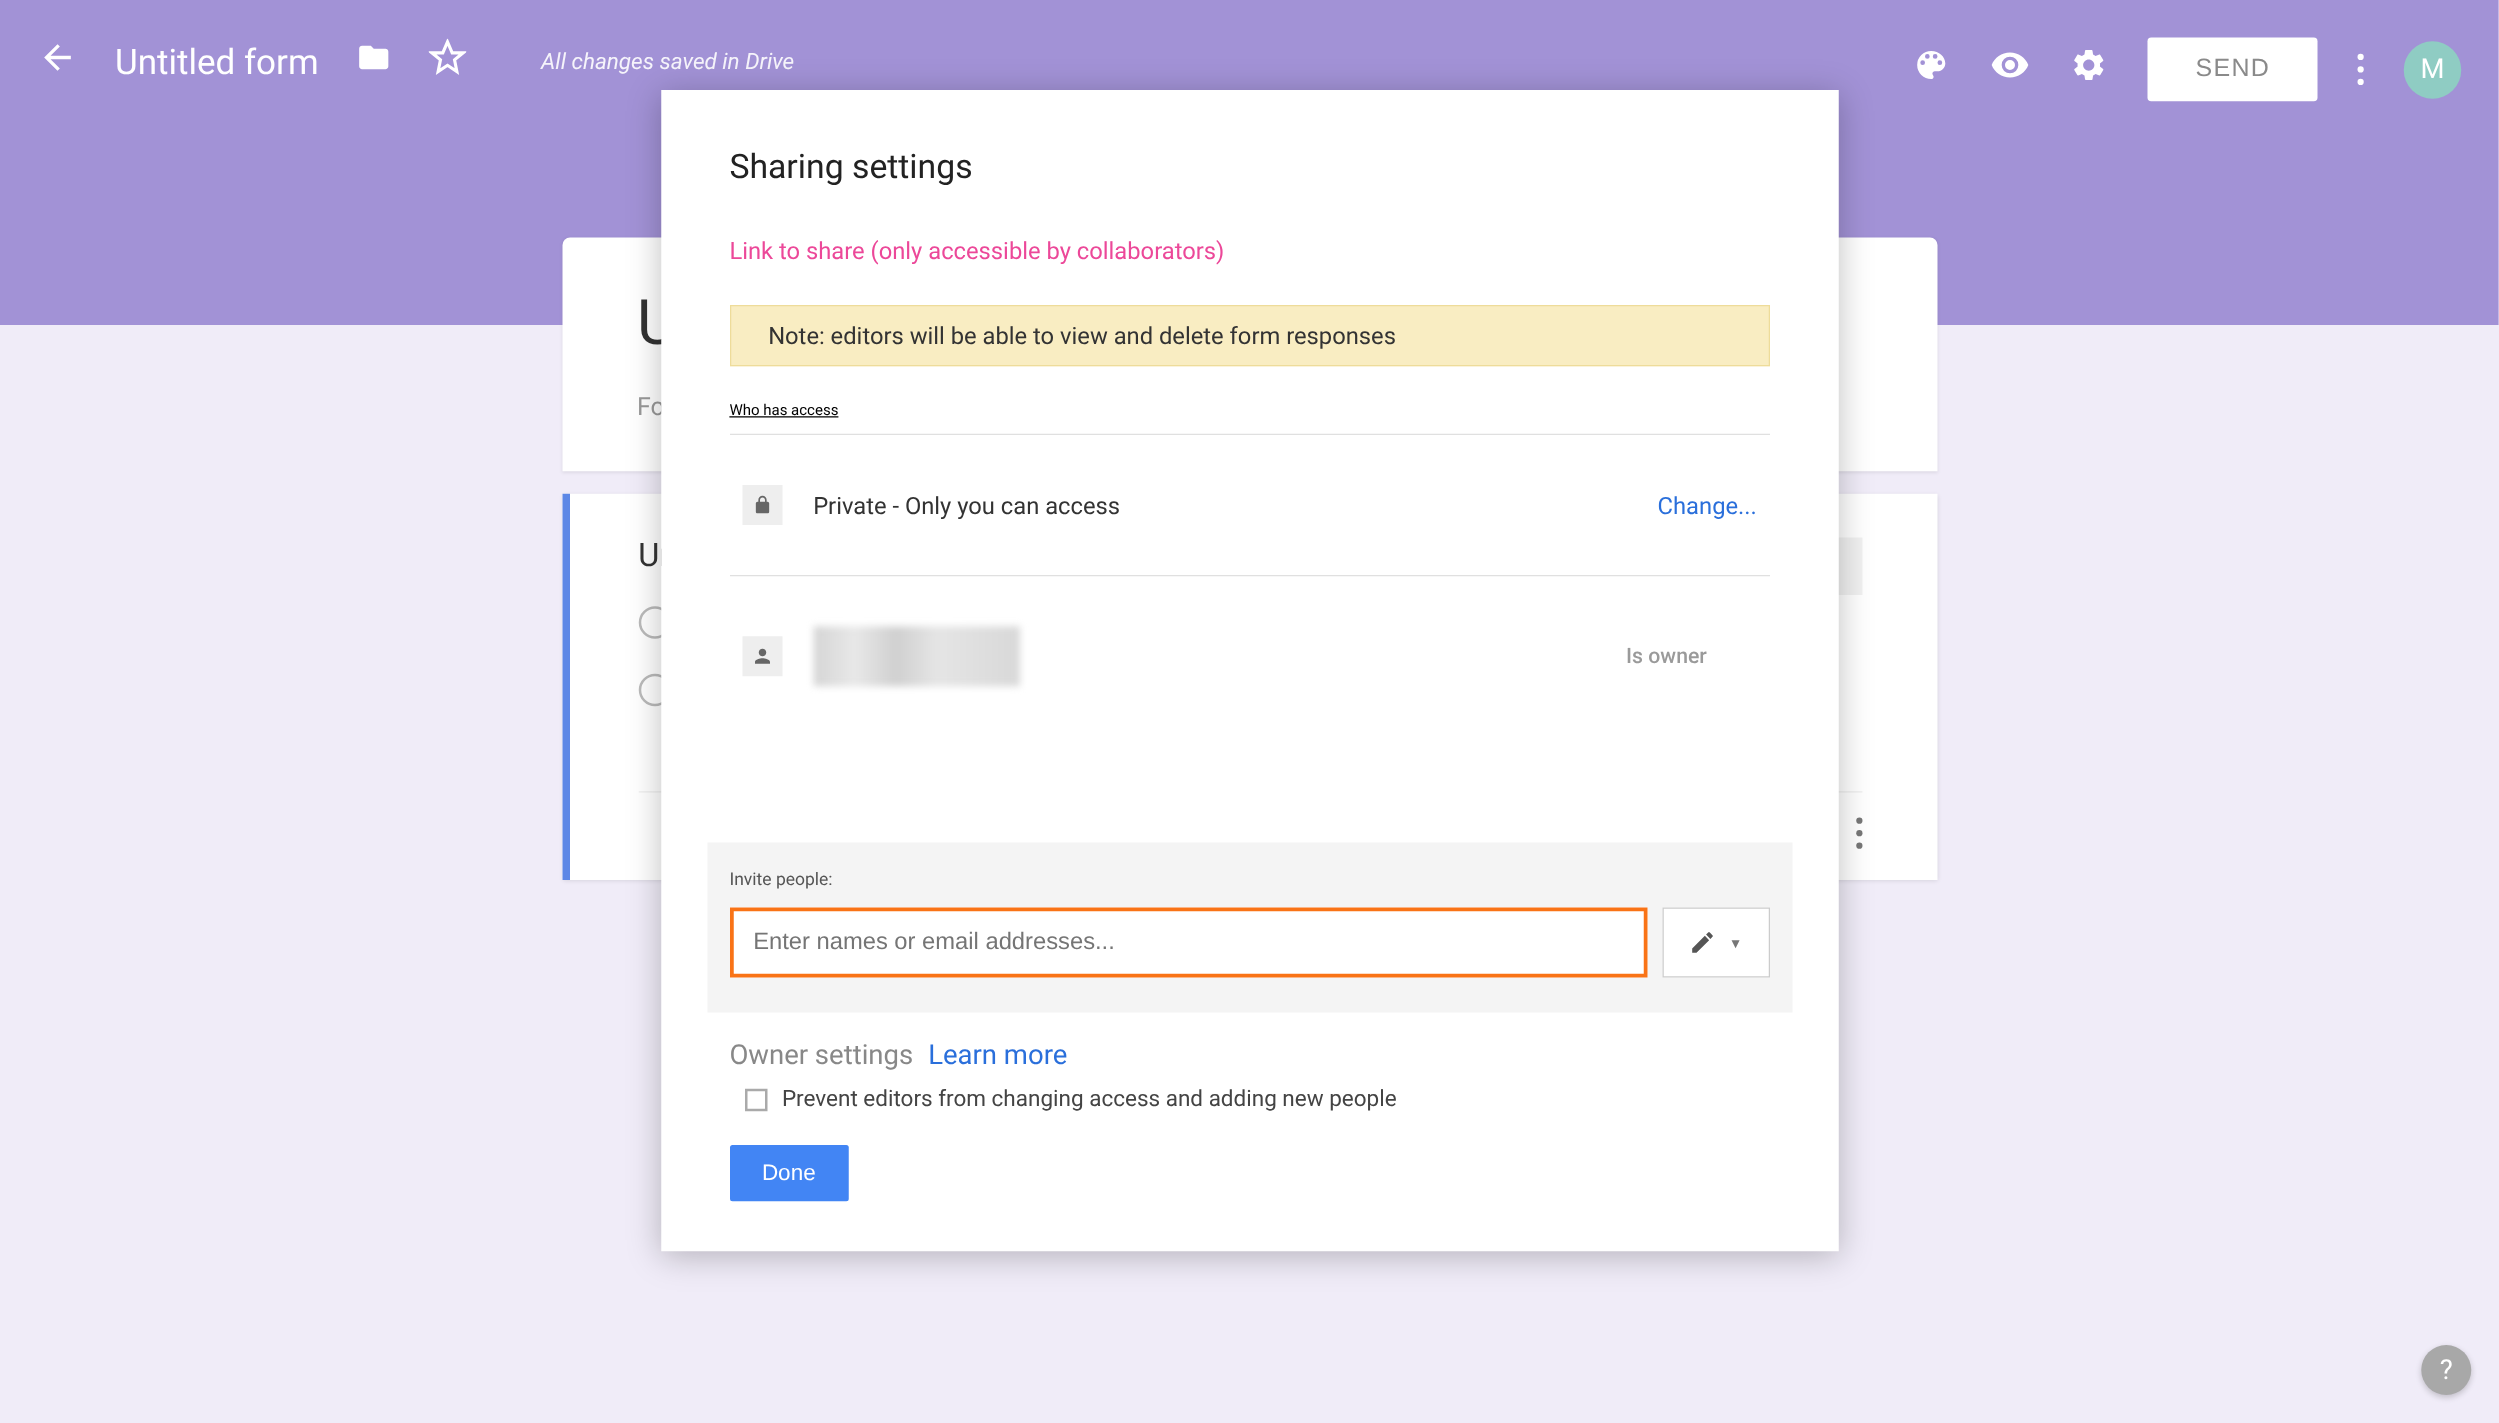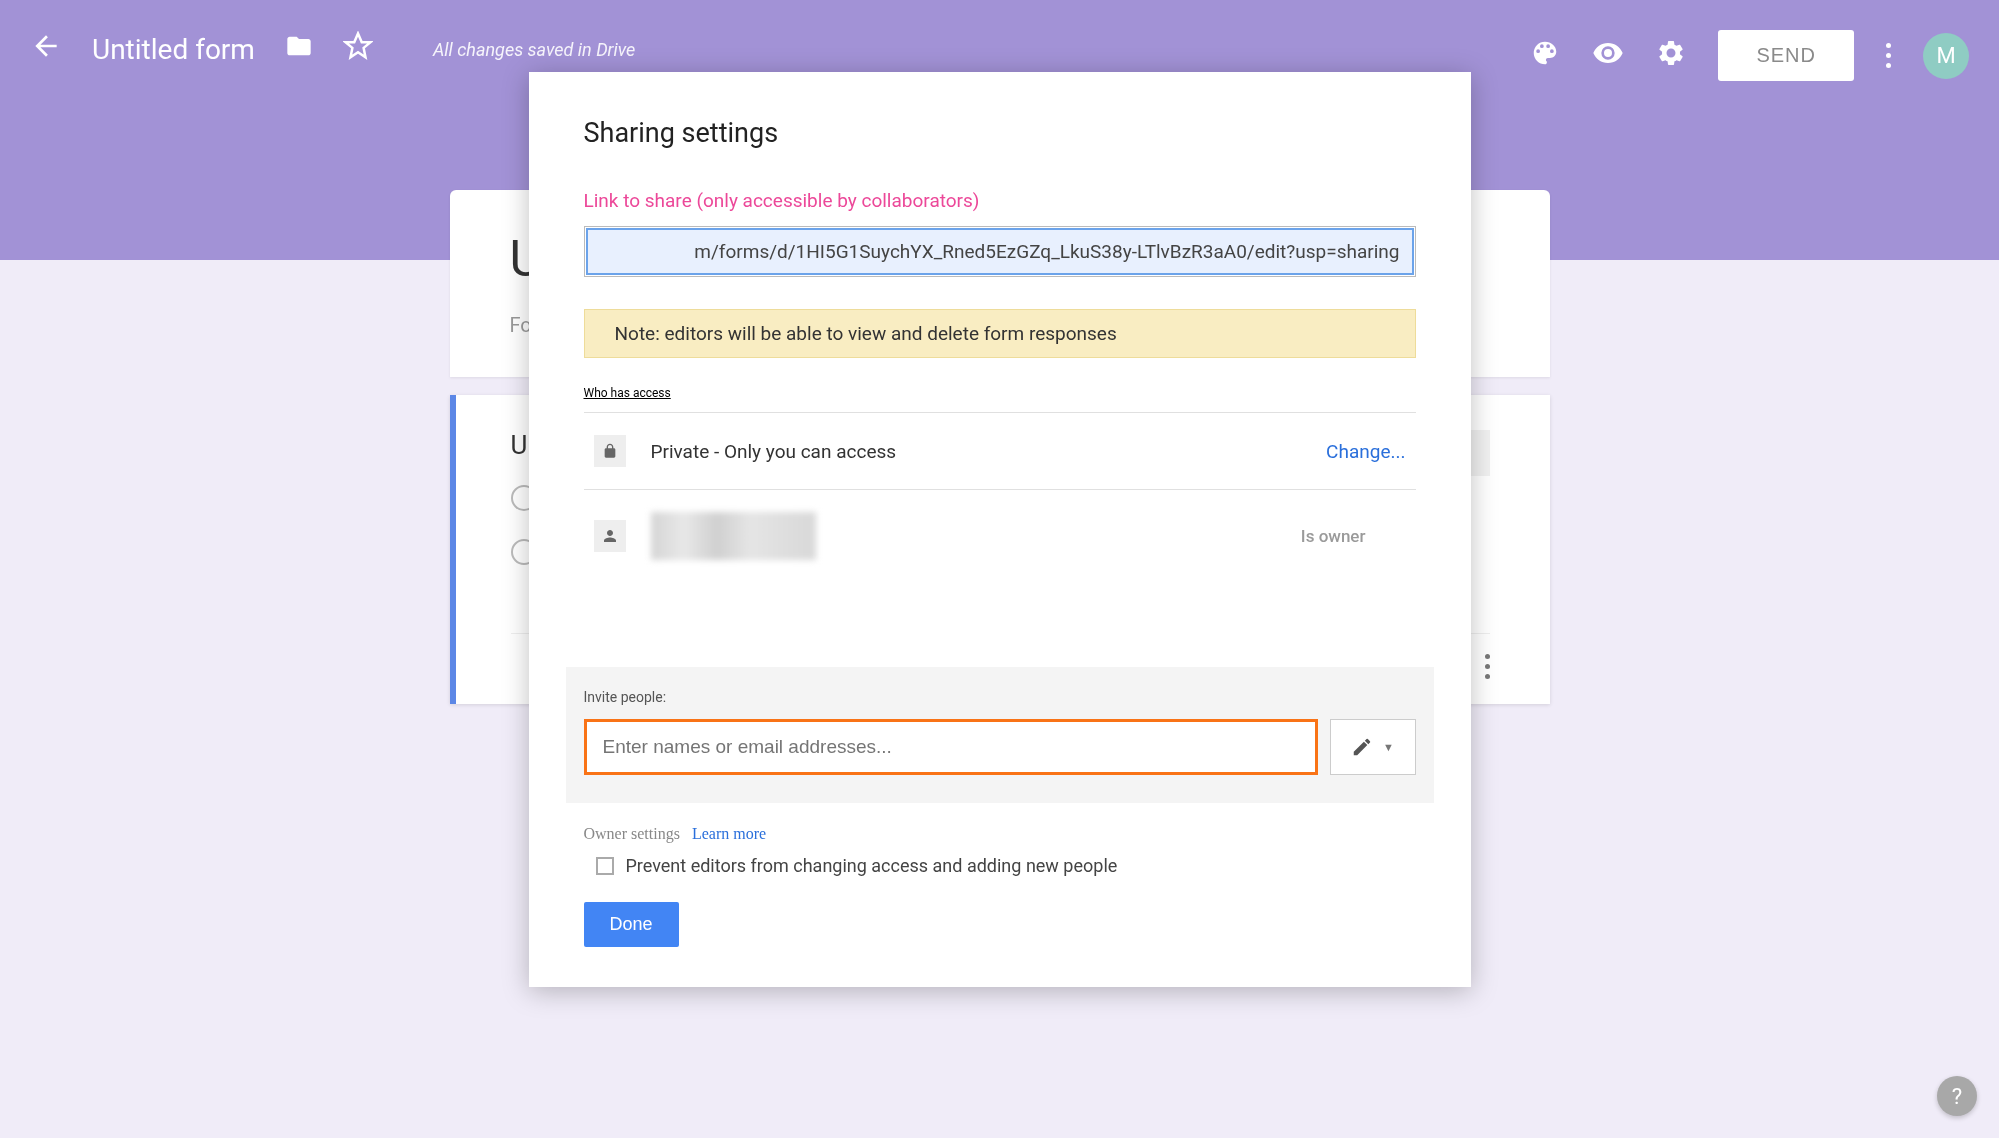--- a/index.html
+++ b/index.html
@@ -84,21 +84,21 @@
     border: 2px solid #6ba3ea; background: #e8f0fe;
     color: #444; font-family: inherit;
     text-align: right;
   }
   .note-box {
     background: #f9edc2; border: 1px solid #eedc9a;
     padding: 12px 30px; margin-top: 32px; font-size: 19px; color: #333;
   }
   .who-title { font-size: 12px; color: #000000; margin-top: 28px; margin-bottom: 12px; text-decoration: underline; }
   .access-row {
-    display: flex; align-items: center; padding: 22px 10px;
+    display: flex; align-items: center; padding: 40px 10px;
     border-top: 1px solid #e0e0e0; gap: 25px;
   }
   .access-row:last-of-type { border-bottom: 1px solid #e0e0e0; }
   .access-icon-box { width: 32px; height: 32px; background: #eee; display:flex; align-items:center; justify-content:center; color:#666; font-size:16px; }
   .access-text { font-size: 19px; color: #333; flex: 1; }
   .change-link { color: #2a6fdb; font-size: 19px; cursor: pointer; }
   .owner-text { color: #9a9a9a; font-size: 17px; font-weight: 500; margin-right: 40px; }
   .blurred-name {
     width: 165px; height: 48px; background: #ddd;
     filter: blur(3px);
@@ -111,21 +111,21 @@
   .invite-row { display: flex; gap: 12px; margin-top: 14px; }
   .invite-input {
     flex: 1; padding: 14px 16px; font-size: 19px;
     border: 3px solid #f97316; background: white; color: #888;
   }
   .perm-btn {
     width: 86px; border: 1px solid #ccc; background: white;
     display: flex; align-items: center; justify-content: center; gap: 10px;
     color: #555; cursor: pointer;
   }
-  .owner-settings-row { display: flex; gap: 12px; margin-top: 22px; font-size: 16px; align-items: center; font-family: Liberation Serif, serif; }
+  .owner-settings-row { display: flex; gap: 12px; margin-top: 22px; font-size: 22px; align-items: center; }
   .owner-settings-label { color: #888; }
   .learn-more { color: #2a6fdb; cursor: pointer; }
   .prevent-row { display: flex; gap: 12px; margin-top: 12px; font-size: 18px; color: #444; align-items: center; padding-left: 12px; }
   .checkbox { width: 18px; height: 18px; border: 2px solid #aaa; }
   .done-btn {
     background: #4285f4; color: white; border: none;
     padding: 12px 26px; font-size: 18px; font-weight: 500;
     border-radius: 2px; margin-top: 26px; cursor: pointer;
   }
   .help-fab {
@@ -223,23 +223,20 @@
         </span>
     </div>
   </div>
 </div>
 
 <div class="dialog-overlay">
   <div class="dialog">
     <div class="dialog-title">Sharing settings</div>
 
     <div class="section-label">Link to share (only accessible by collaborators)</div>
-    <div class="link-input-wrap">
-      <input class="link-input" readonly="" value="m/forms/d/1HI5G1SuychYX_Rned5EzGZq_LkuS38y-LTlvBzR3aA0/edit?usp=sharing" style="">
-    </div>
 
     <div class="note-box">Note: editors will be able to view and delete form responses</div>
 
     <div class="who-title">Who has access</div>
 
     <div class="access-row">
       <div class="access-icon-box">
         <svg width="16" height="16" viewBox="0 0 24 24" fill="#666">
             <path d="M18 8h-1V6c0-2.76-2.24-5-5-5S7 3.24 7 6v2H6c-1.1 0-2 .9-2 2v10c0 1.1.9 2 2 2h12c1.1 0 2-.9 2-2V10c0-1.1-.9-2-2-2zM9 6c0-1.66 1.34-3 3-3s3 1.34 3 3v2H9V6z"></path>
           </svg>

